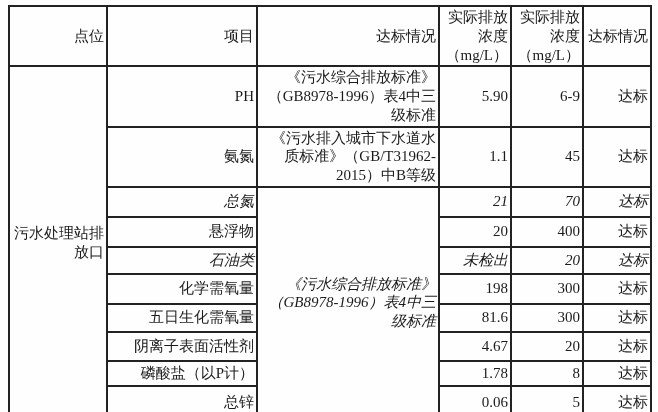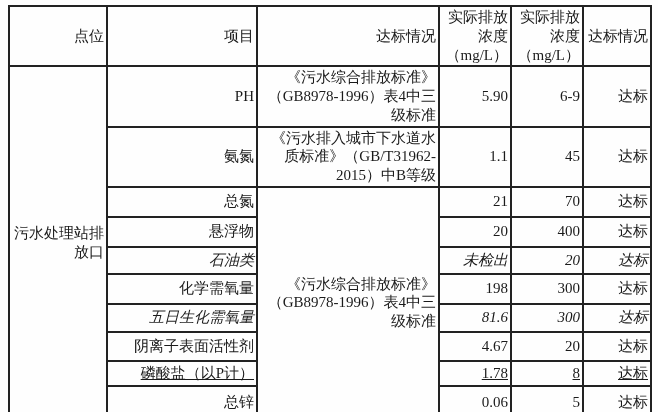--- a/index.html
+++ b/index.html
@@ -36,27 +36,27 @@
   table.compliance th { white-space: pre-line; }
   col.c-location { width: 98px; }
   col.c-item     { width: 150px; }
   col.c-standard { width: 182px; }
   col.c-actual   { width: 72px; }
   col.c-limit    { width: 72px; }
   col.c-status   { width: 68px; }
   thead tr            { height: 53px; }
   tbody tr:nth-child(1)  { height: 59px; }
   tbody tr:nth-child(2)  { height: 56px; }
-  tbody tr:nth-child(3)  { height: 30px; }
+  tbody tr:nth-child(3)  { height: 30px; font-style: italic; }
   tbody tr:nth-child(4)  { height: 30px; padding-left: 6px; }
   tbody tr:nth-child(5)  { height: 27px; font-style: italic; }
   tbody tr:nth-child(6)  { height: 30px; }
-  tbody tr:nth-child(7)  { height: 28px; font-style: italic; }
+  tbody tr:nth-child(7)  { height: 28px; }
   tbody tr:nth-child(8)  { height: 29px; margin-top: 8px; }
-  tbody tr:nth-child(9)  { height: 25px; text-decoration: underline; }
+  tbody tr:nth-child(9)  { height: 25px; }
   tbody tr:nth-child(10) { height: 33px; }
 </style>
 </head>
 <body>
 
 <div class="page">
   <table class="compliance">
     <colgroup>
       <col class="c-location">
       <col class="c-item">

